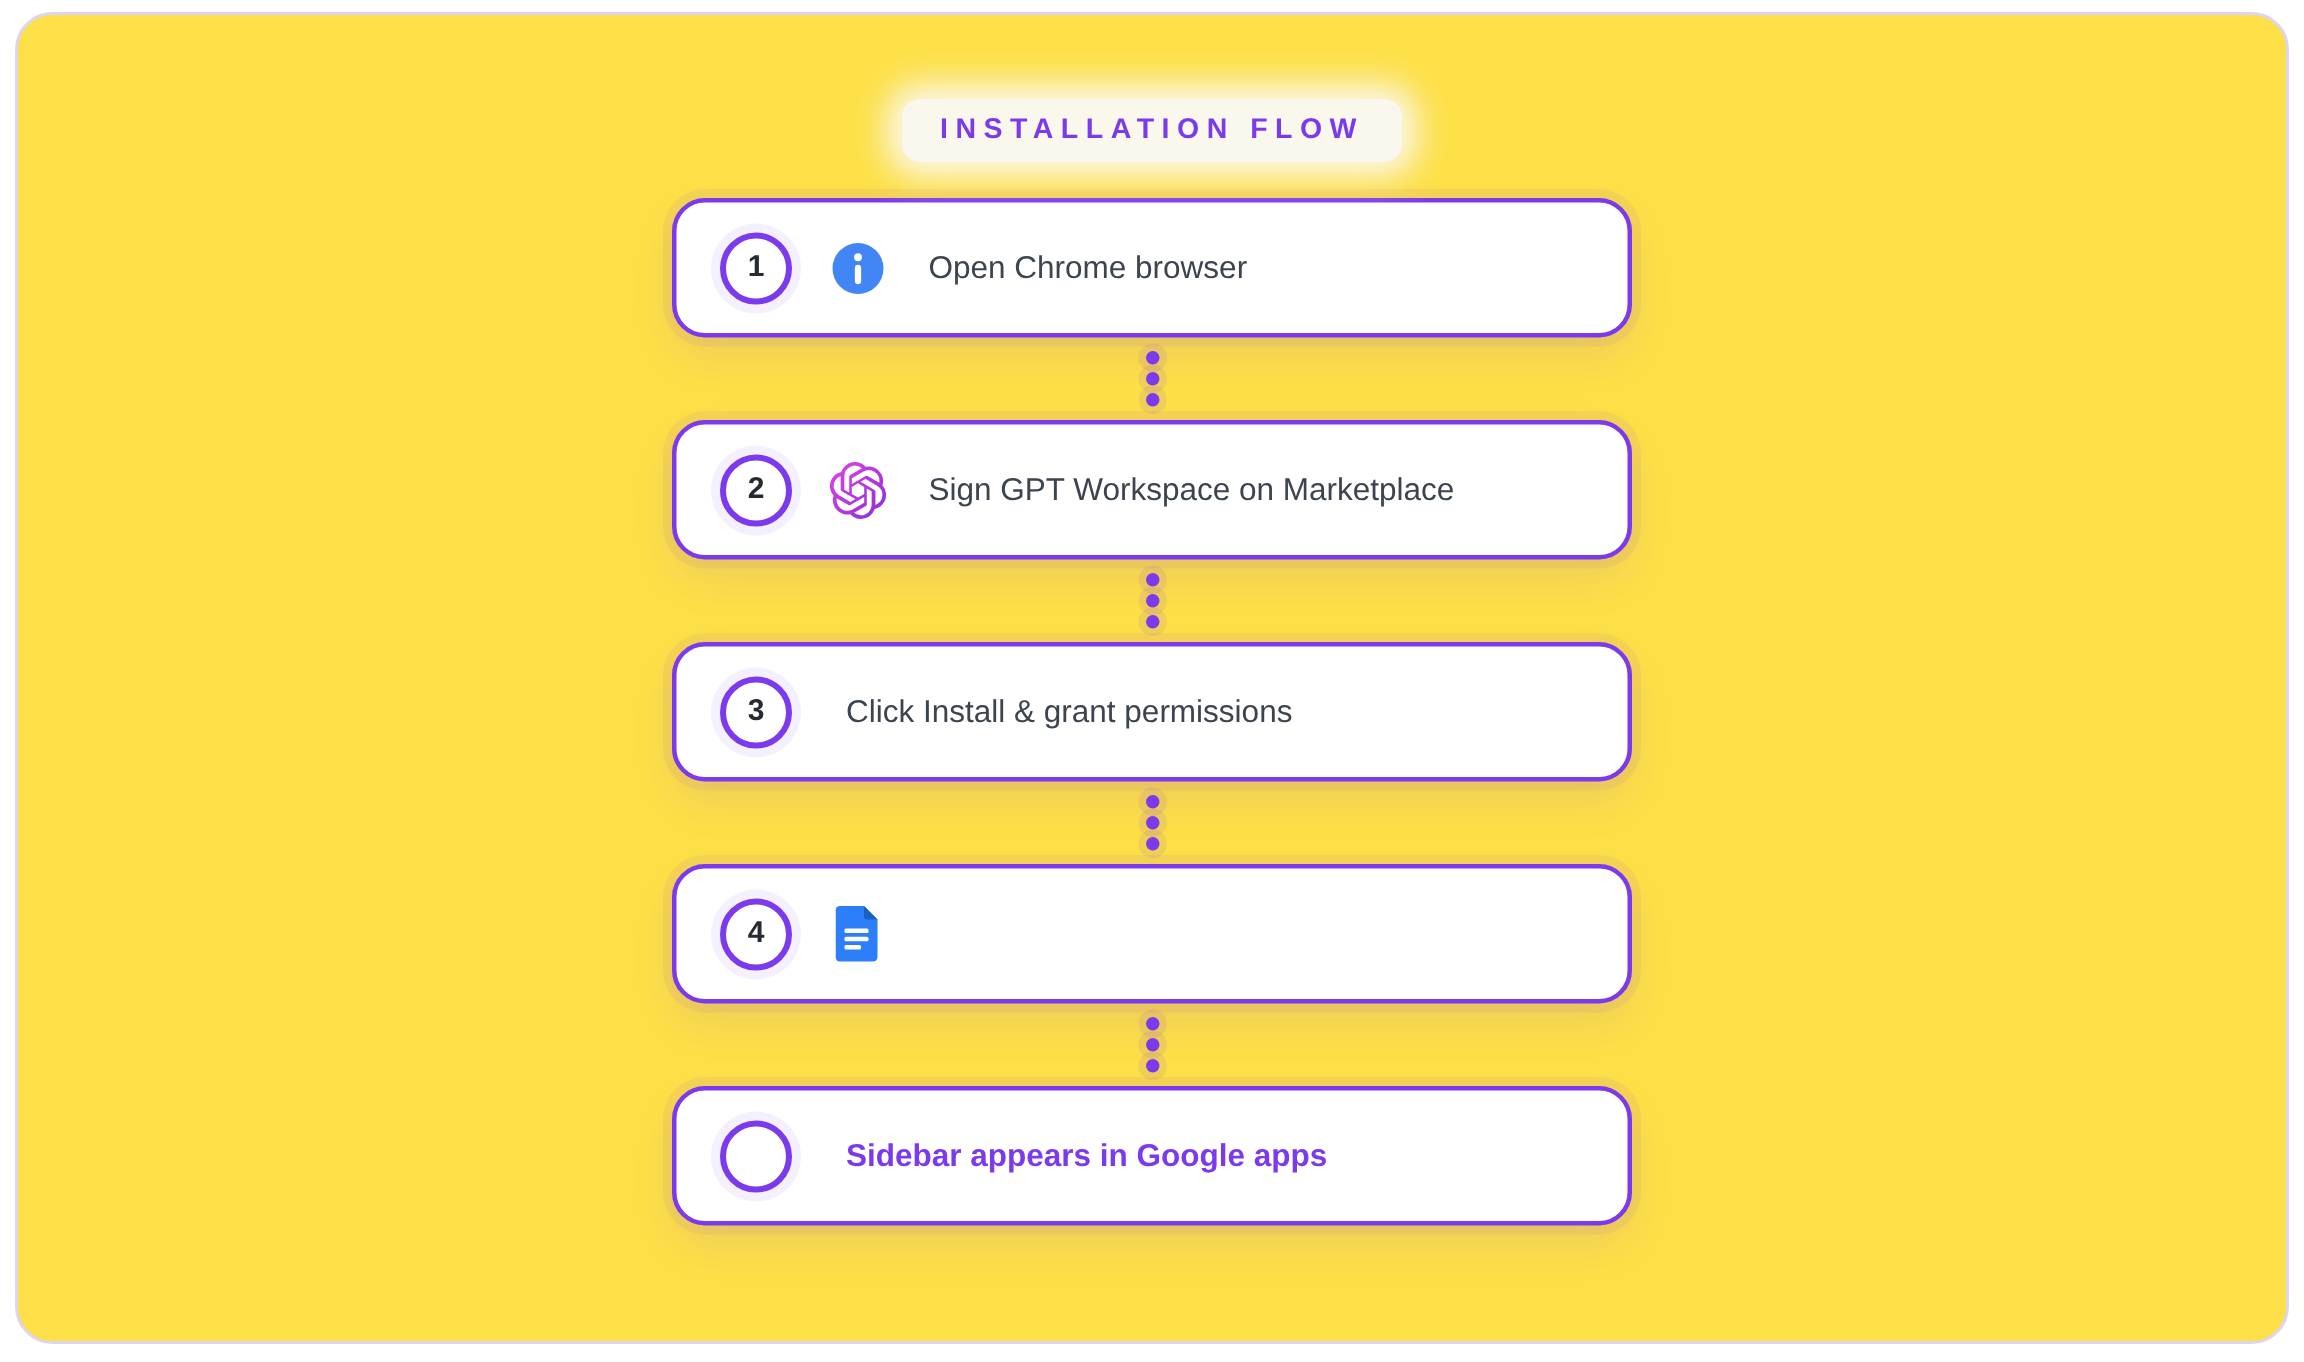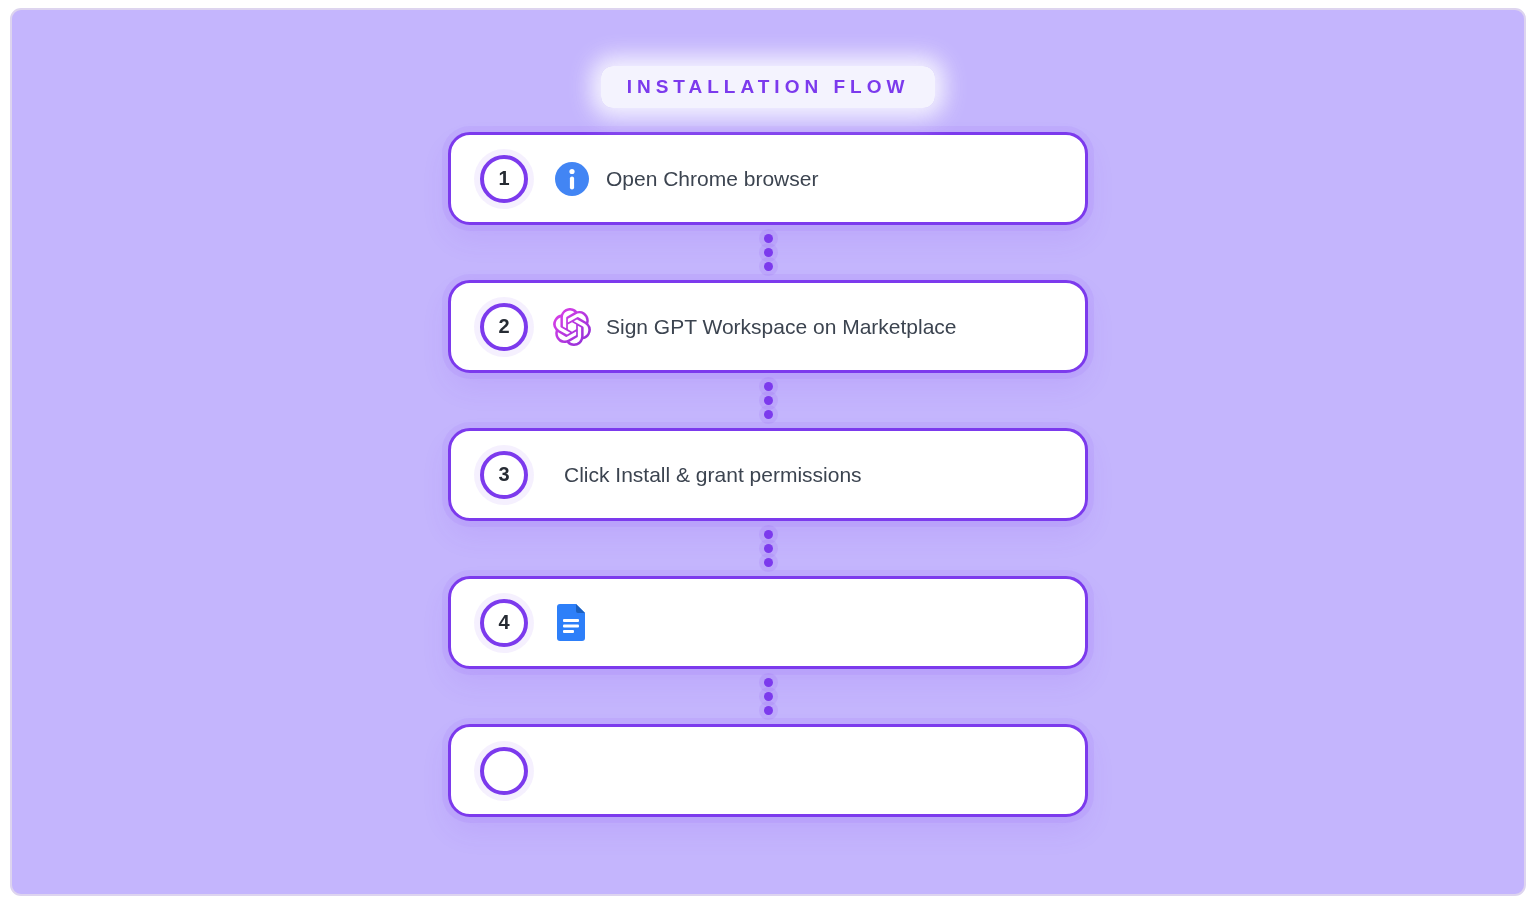--- a/index.html
+++ b/index.html
@@ -5,23 +5,23 @@
   html,body{margin:0;padding:0;background:#ffffff;}
   body{
     width:1536px;height:908px;overflow:hidden;
     font-family:"Liberation Sans","DejaVu Sans",sans-serif;
     -webkit-font-smoothing:antialiased;
   }
   .frame{
     position:relative;
     margin:8px 10px;
     height:888px;
-    background:#c4b5fd;
+    background:#fde047;
     border:2px solid #ddd4ef;
-    border-radius:11px;
+    border-radius:25px;
     box-sizing:border-box;
   }
   .title-row{
     padding-top:56px;
     text-align:center;
   }
   .title-pill{
     display:inline-block;
     padding:10px 26px;
     border-radius:12px;
@@ -58,21 +58,21 @@
     box-shadow:0 0 0 6px rgba(124,58,237,0.08);
     flex:0 0 auto;
   }
   .step-icon{
     width:38px;height:38px;
     margin-left:25px;
     display:flex;align-items:center;justify-content:center;
     flex:0 0 auto;
   }
   .label{
-    margin-left:15px;
+    margin-left:28px;
     font-size:21px;
     color:#3c4450;
     white-space:nowrap;
   }
   .no-icon .label{margin-left:36px;}
   .step-final .label{
     color:#7c3aed;
     font-weight:bold;
   }
   .connector{
@@ -165,16 +165,17 @@
     </div>
 
     <div class="connector">
       <div class="dot"></div>
       <div class="dot"></div>
       <div class="dot"></div>
     </div>
 
     <div class="step-box no-icon step-final">
       <div class="badge"></div>
+      <div class="label">Sidebar appears in Google apps</div>
     </div>
 
   </div>
 </div>
 
 </body></html>

